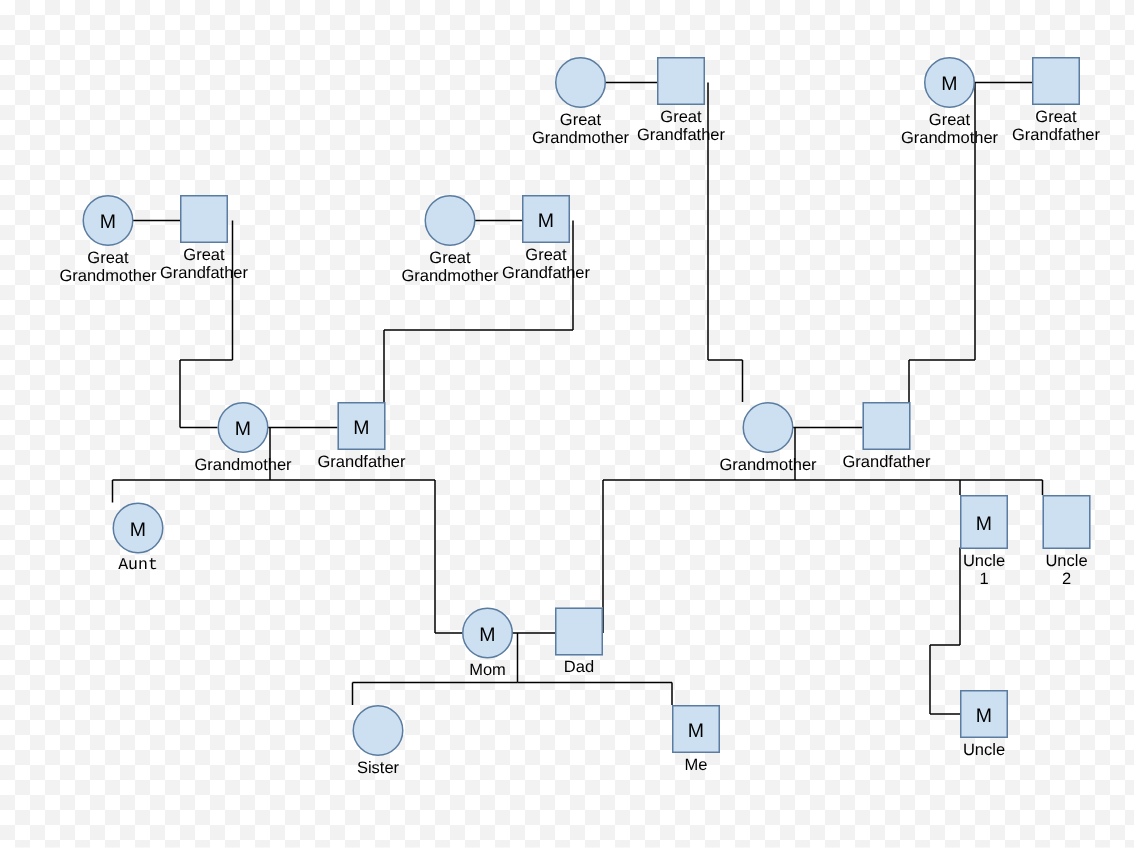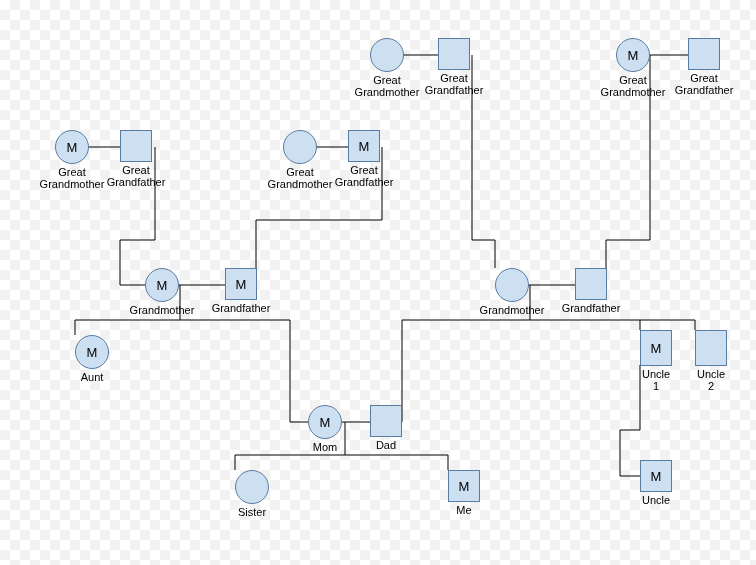--- a/index.html
+++ b/index.html
@@ -120,21 +120,21 @@
     <div class="node" style="left: 472px; top: 268px; width: 80px;">
       <div class="shape circle" style="width: 34px; height: 34px;"></div>
       <span class="lbl" style="white-space: pre-line;">Grandmother</span>
     </div>
     <div class="node" style="left: 551px; top: 268px; width: 80px;">
       <div class="shape " style="width: 32px; height: 32px;"></div>
       <span class="lbl" style="white-space: pre-line;">Grandfather</span>
     </div>
     <div class="node" style="left: 62px; top: 335px; width: 60px;">
       <div class="shape circle" style="width: 34px; height: 34px;">M</div>
-      <span class="lbl" style="white-space: pre-line;">Aunt</span>
+      <span class="lbl" style="white-space: pre-line; font-family: Liberation Mono, monospace;">Aunt</span>
     </div>
     <div class="node" style="left: 636px; top: 330px; width: 40px;">
       <div class="shape " style="width: 32px; height: 36px;">M</div>
       <span class="lbl" style="white-space: pre-line;">Uncle
 1</span>
     </div>
     <div class="node" style="left: 691px; top: 330px; width: 40px;">
       <div class="shape " style="width: 32px; height: 36px;"></div>
       <span class="lbl" style="white-space: pre-line;">Uncle
 2</span>

